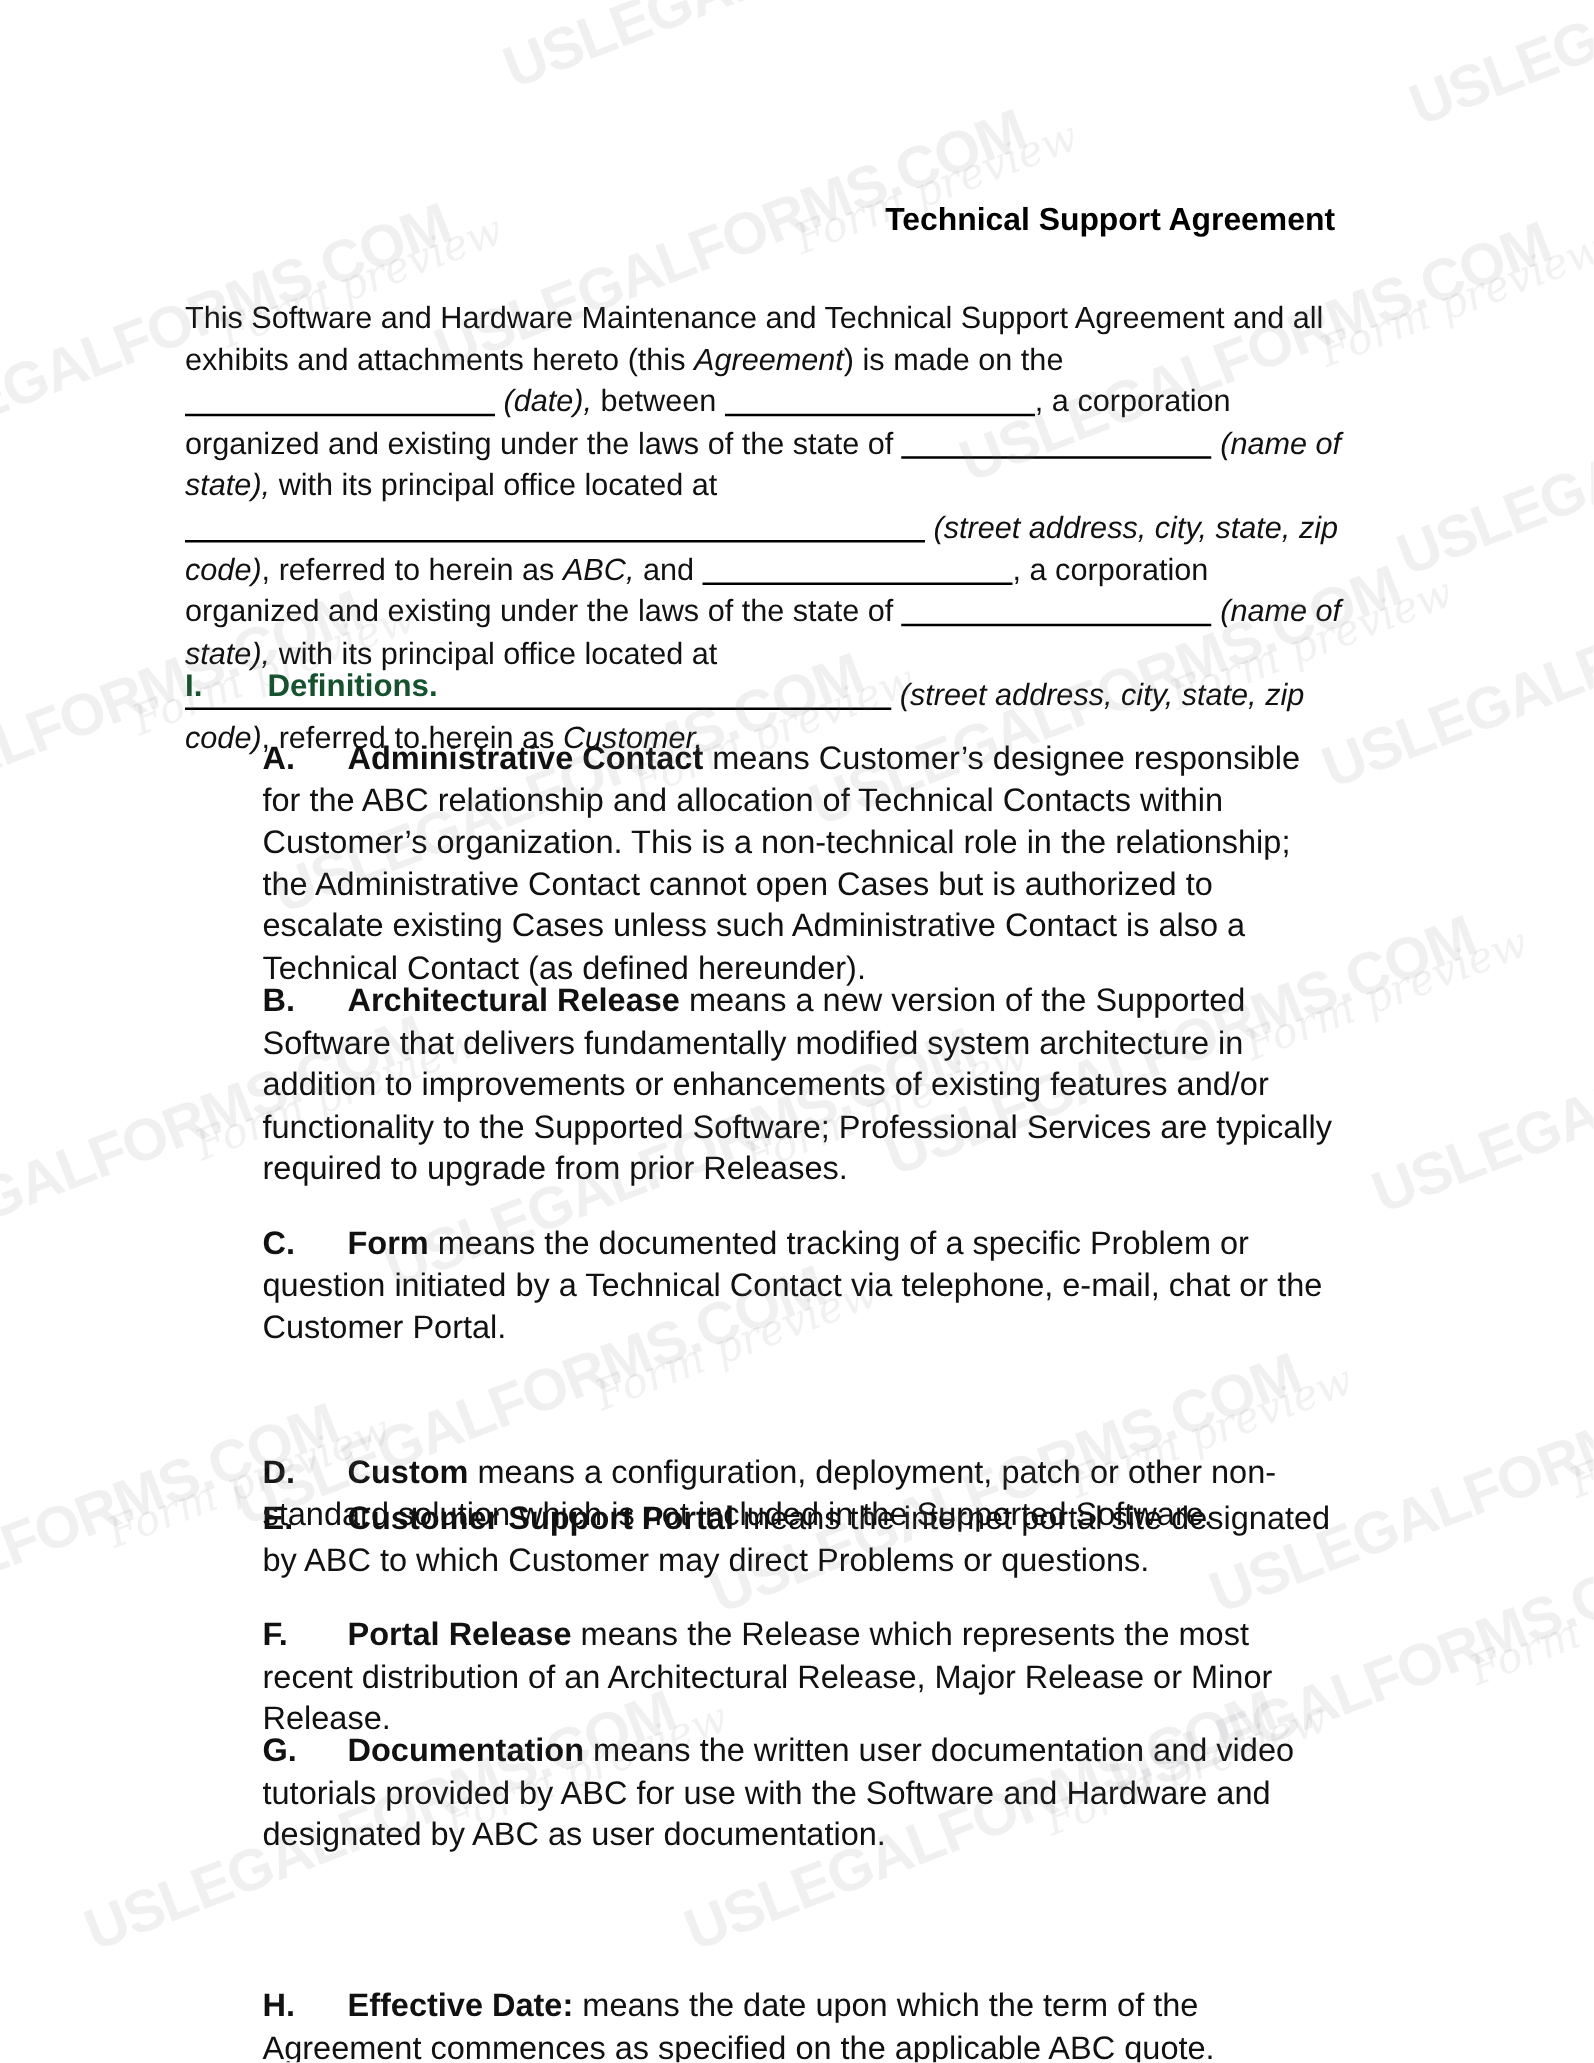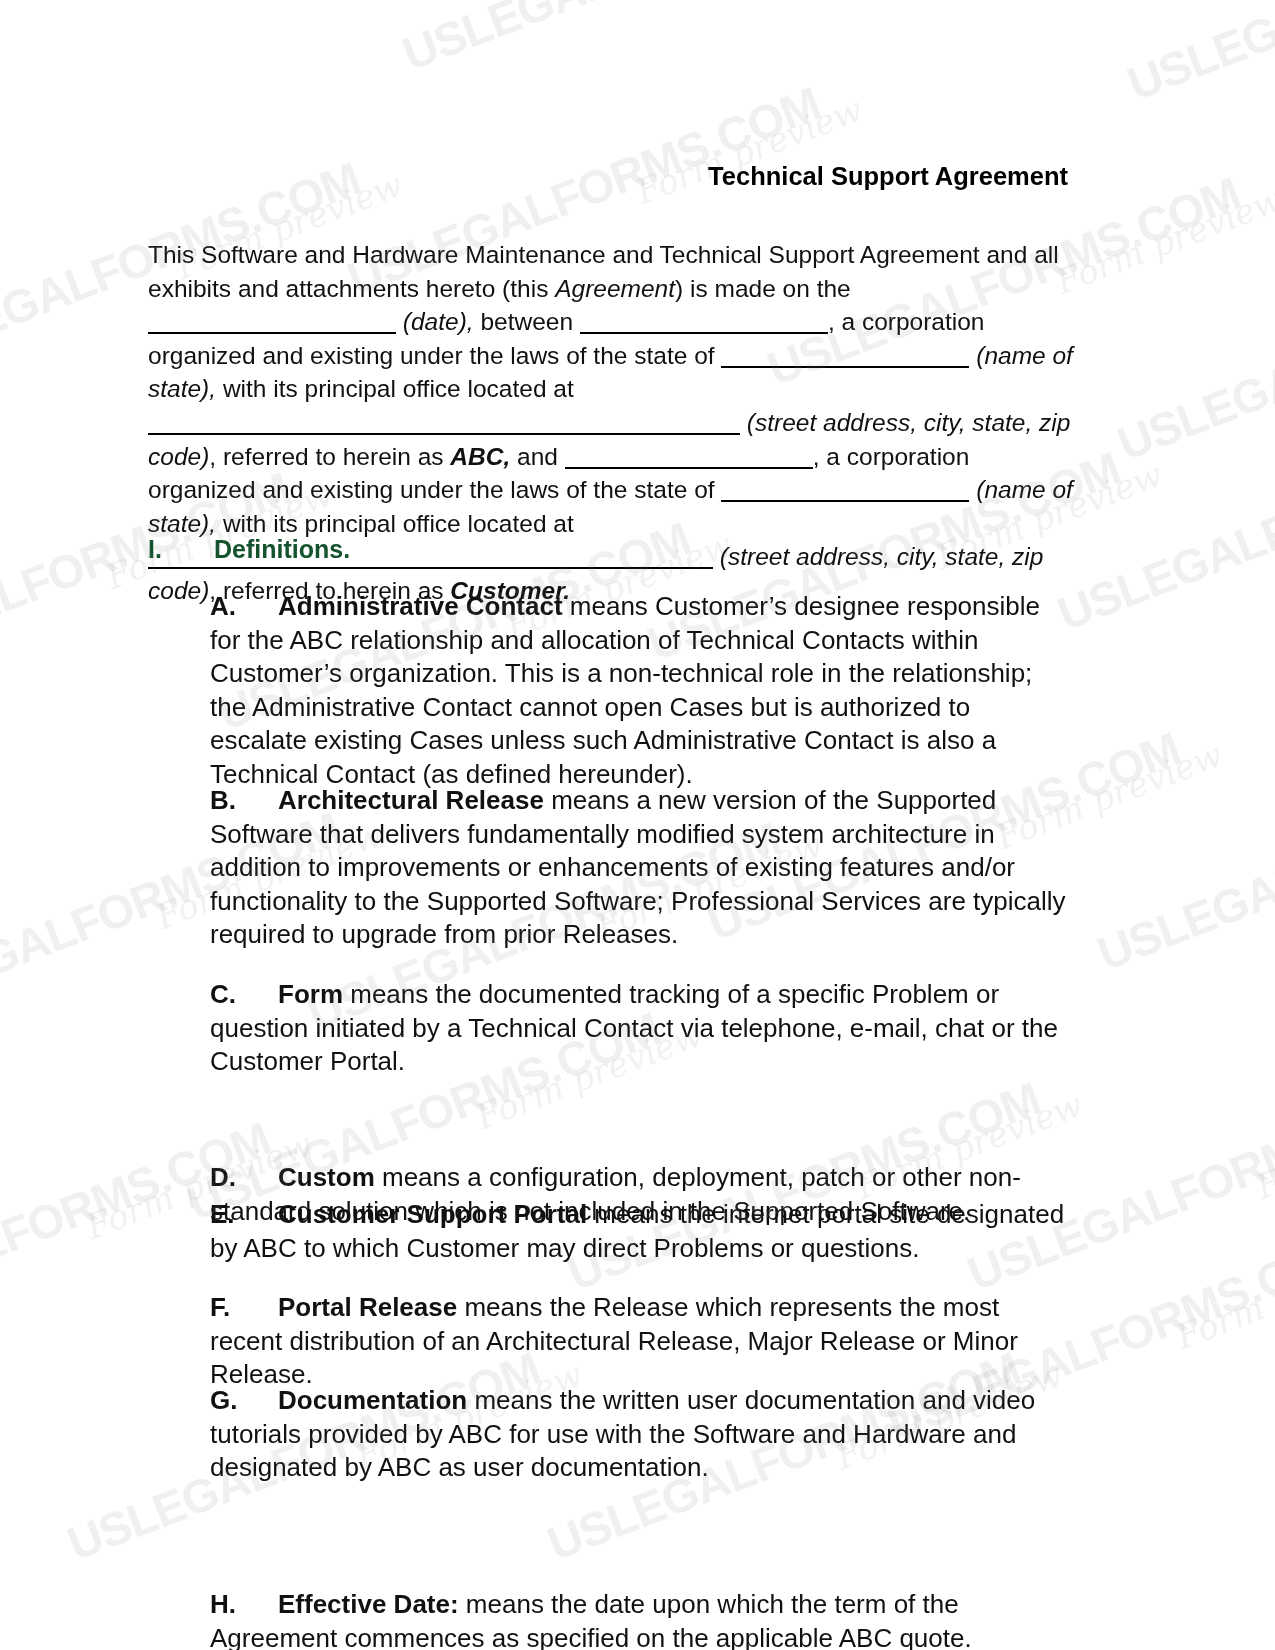--- a/index.html
+++ b/index.html
@@ -89,21 +89,21 @@
     left: 148px;
     top: 238px;
     width: 925px;
     font-size: 24.5px;
     line-height: 33.6px;
     color: #111;
   }
   .body-block p { margin: 0; }
 
   em.it { font-style: italic; }
-  .bi   { font-weight: 700; font-style: italic; margin-top: 12px; }
+  .bi   { font-weight: 400; font-style: italic; margin-top: 12px; }
 
   .blank {
     display: inline-block;
     border-bottom: 2px solid #000;
     vertical-align: -4px;
   }
   .bl-md  { width: 248px; }
   .bl-lg  { width: 565px; }
   .bl-xl  { width: 592px; }
 

